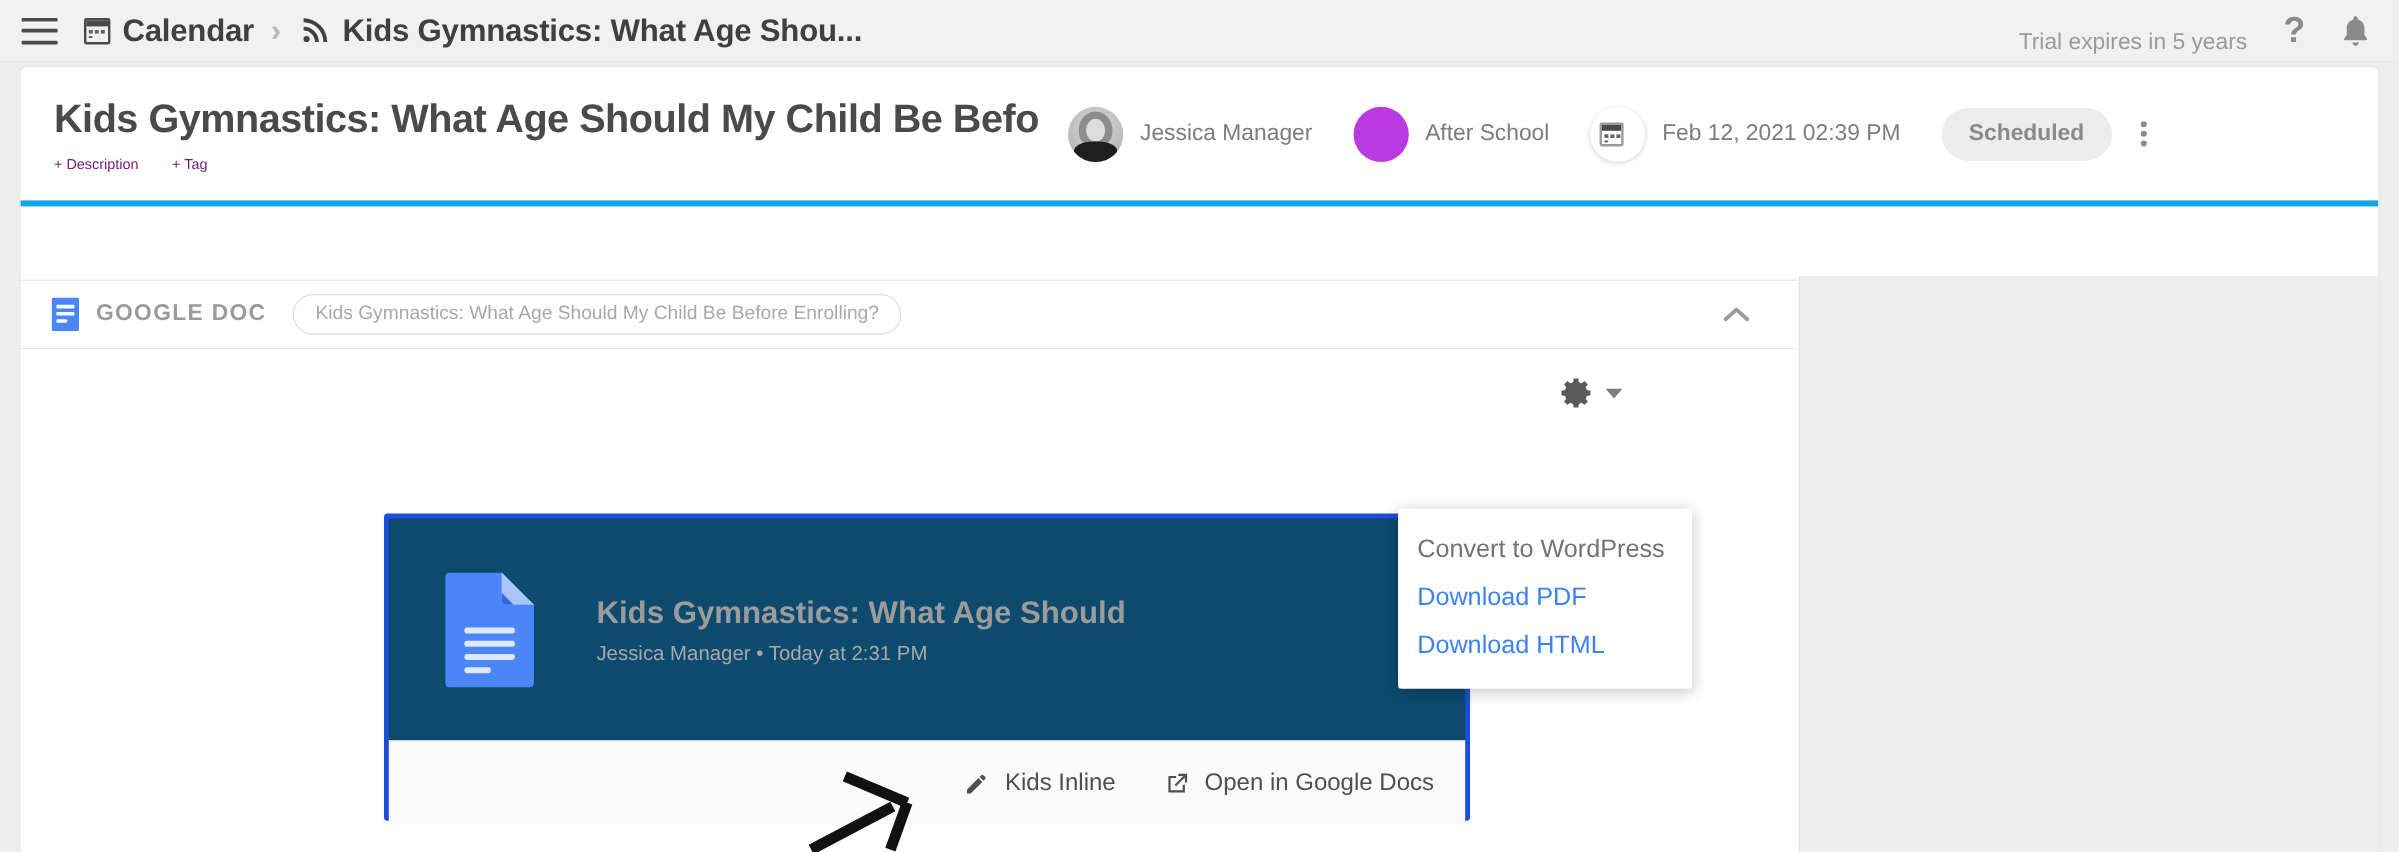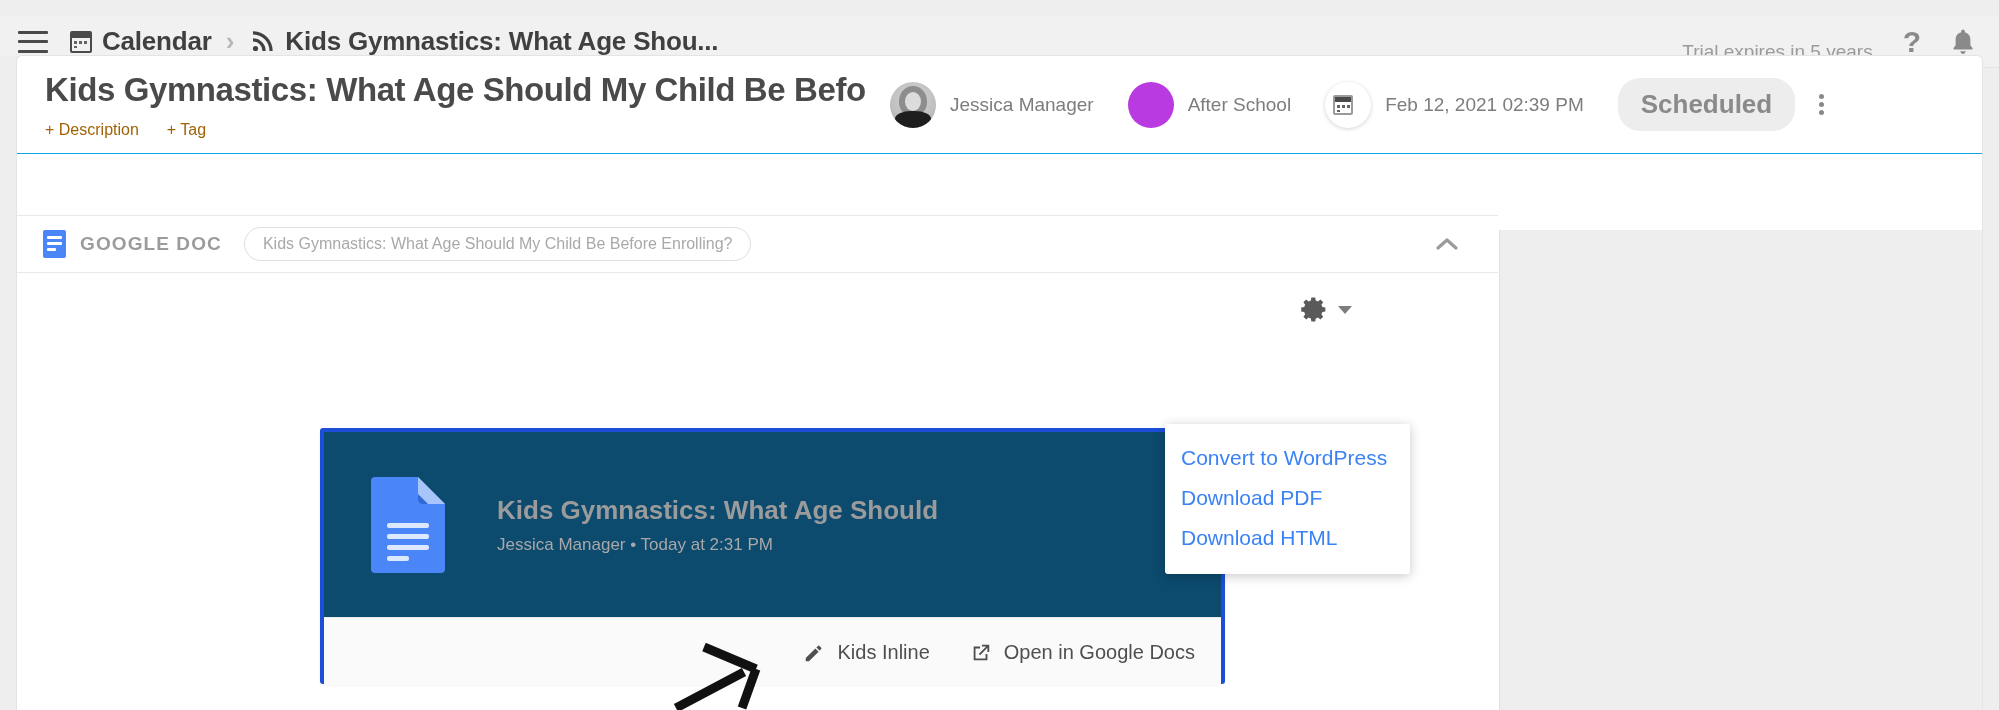--- a/index.html
+++ b/index.html
@@ -5,21 +5,21 @@
   * { box-sizing: border-box; margin: 0; padding: 0; }
   html, body {
     width: 1999px; height: 710px;
     font-family: "Liberation Sans", sans-serif;
     background: #eeeeee;
     overflow: hidden;
   }
 
   
   .appbar {
-    position: absolute; left: 0; top: 16px; width: 1999px; height: 52px;
+    position: absolute; left: 0; top: 0; width: 1999px; height: 52px;
     background: #f1f1f1;
     display: flex; align-items: center;
     border-bottom: 1px solid #e2e2e2;
   }
   .hamburger {
     width: 30px; height: 22px; margin-left: 18px; margin-right: 22px;
     display: flex; flex-direction: column; justify-content: space-between;
     cursor: pointer;
   }
   .hamburger span { display: block; height: 3px; background: #4a4a4a; border-radius: 1px; }
@@ -63,31 +63,31 @@
   .window {
     position: absolute; left: 17px; top: 56px; width: 1965px; height: 654px;
     background: #ffffff;
     border-radius: 5px 5px 0 0;
     box-shadow: 0 0 0 1px #e4e4e4;
     overflow: hidden;
   }
 
   
   .post-header {
-    position: relative; height: 98px; display: flex; align-items: center;
-    border-bottom: 1px solid #0ea5e9;
+    position: relative; height: 116px; display: flex; align-items: center;
+    border-bottom: 5px solid #0ea5e9;
   }
   .post-titleblock { margin-left: 28px; flex: 0 0 auto; width: 845px; }
   .post-title {
     font-size: 33px; font-weight: bold; color: #4a4a4a; letter-spacing: -0.4px;
     white-space: nowrap; overflow: hidden;
   }
   .post-sublinks { margin-top: 12px; display: flex; }
   .post-sublinks span {
-    font-size: 16px; color: #a16207; margin-right: 28px; cursor: pointer;
+    font-size: 12px; color: #701a75; margin-right: 28px; cursor: pointer;
   }
 
   .meta-group { display: flex; align-items: center; }
   .meta-item { display: flex; align-items: center; margin-right: 34px; }
   .meta-label { font-size: 19px; color: #7d7d7d; margin-left: 14px; white-space: nowrap; }
   .circle-btn {
     width: 46px; height: 46px; border-radius: 50%; background: #fff;
     box-shadow: 0 1px 4px rgba(0,0,0,.18);
     display: flex; align-items: center; justify-content: center;
     cursor: pointer; flex: 0 0 auto;
@@ -110,21 +110,21 @@
     position: absolute; left: 5px; bottom: 0; width: 36px; height: 17px;
     border-radius: 45% 45% 0 0; background: #1e1e1e;
   }
   .avatar .shirt {
     position: absolute; left: 19px; bottom: 0; width: 8px; height: 14px;
     background: #cfcfcf;
   }
 
   .status-pill {
     background: #ededed; border-radius: 22px; padding: 11px 23px;
-    font-size: 26px; font-weight: bold; color: #8a8a8a; cursor: pointer;
+    font-size: 19px; font-weight: bold; color: #8a8a8a; cursor: pointer;
     white-space: nowrap;
   }
   .kebab {
     margin-left: 24px; display: flex; flex-direction: column; justify-content: space-between;
     height: 21px; cursor: pointer;
   }
   .kebab i { display: block; width: 5px; height: 5px; border-radius: 50%; background: #8a8a8a; }
 
   
   .blank-strip {
@@ -164,21 +164,21 @@
   
   .dropdown {
     position: absolute; left: 1148px; top: 368px; width: 245px;
     background: #fff; border-radius: 3px;
     box-shadow: 0 2px 12px rgba(0,0,0,.22);
     padding: 14px 0 16px 0; z-index: 40;
   }
   .dropdown-item {
     font-size: 21px; padding: 8px 16px 8px 16px; cursor: pointer; white-space: nowrap;
   }
-  .dropdown-item.active { color: #3b82f6; }
+  .dropdown-item.active { color: #737373; }
   .dropdown-item.muted { color: #3b82f6; }
 
   
   .doc-card {
     position: absolute; left: 303px; top: 372px; width: 905px; height: 256px;
     background: #0c4a6e; border: 4px solid #1d4ed8; border-radius: 3px;
     box-shadow: 0 1px 3px rgba(0,0,0,.06); z-index: 20;
   }
   .doc-card-main { display: flex; align-items: center; height: 185px; padding-left: 47px; }
   .doc-text { margin-left: 52px; }

